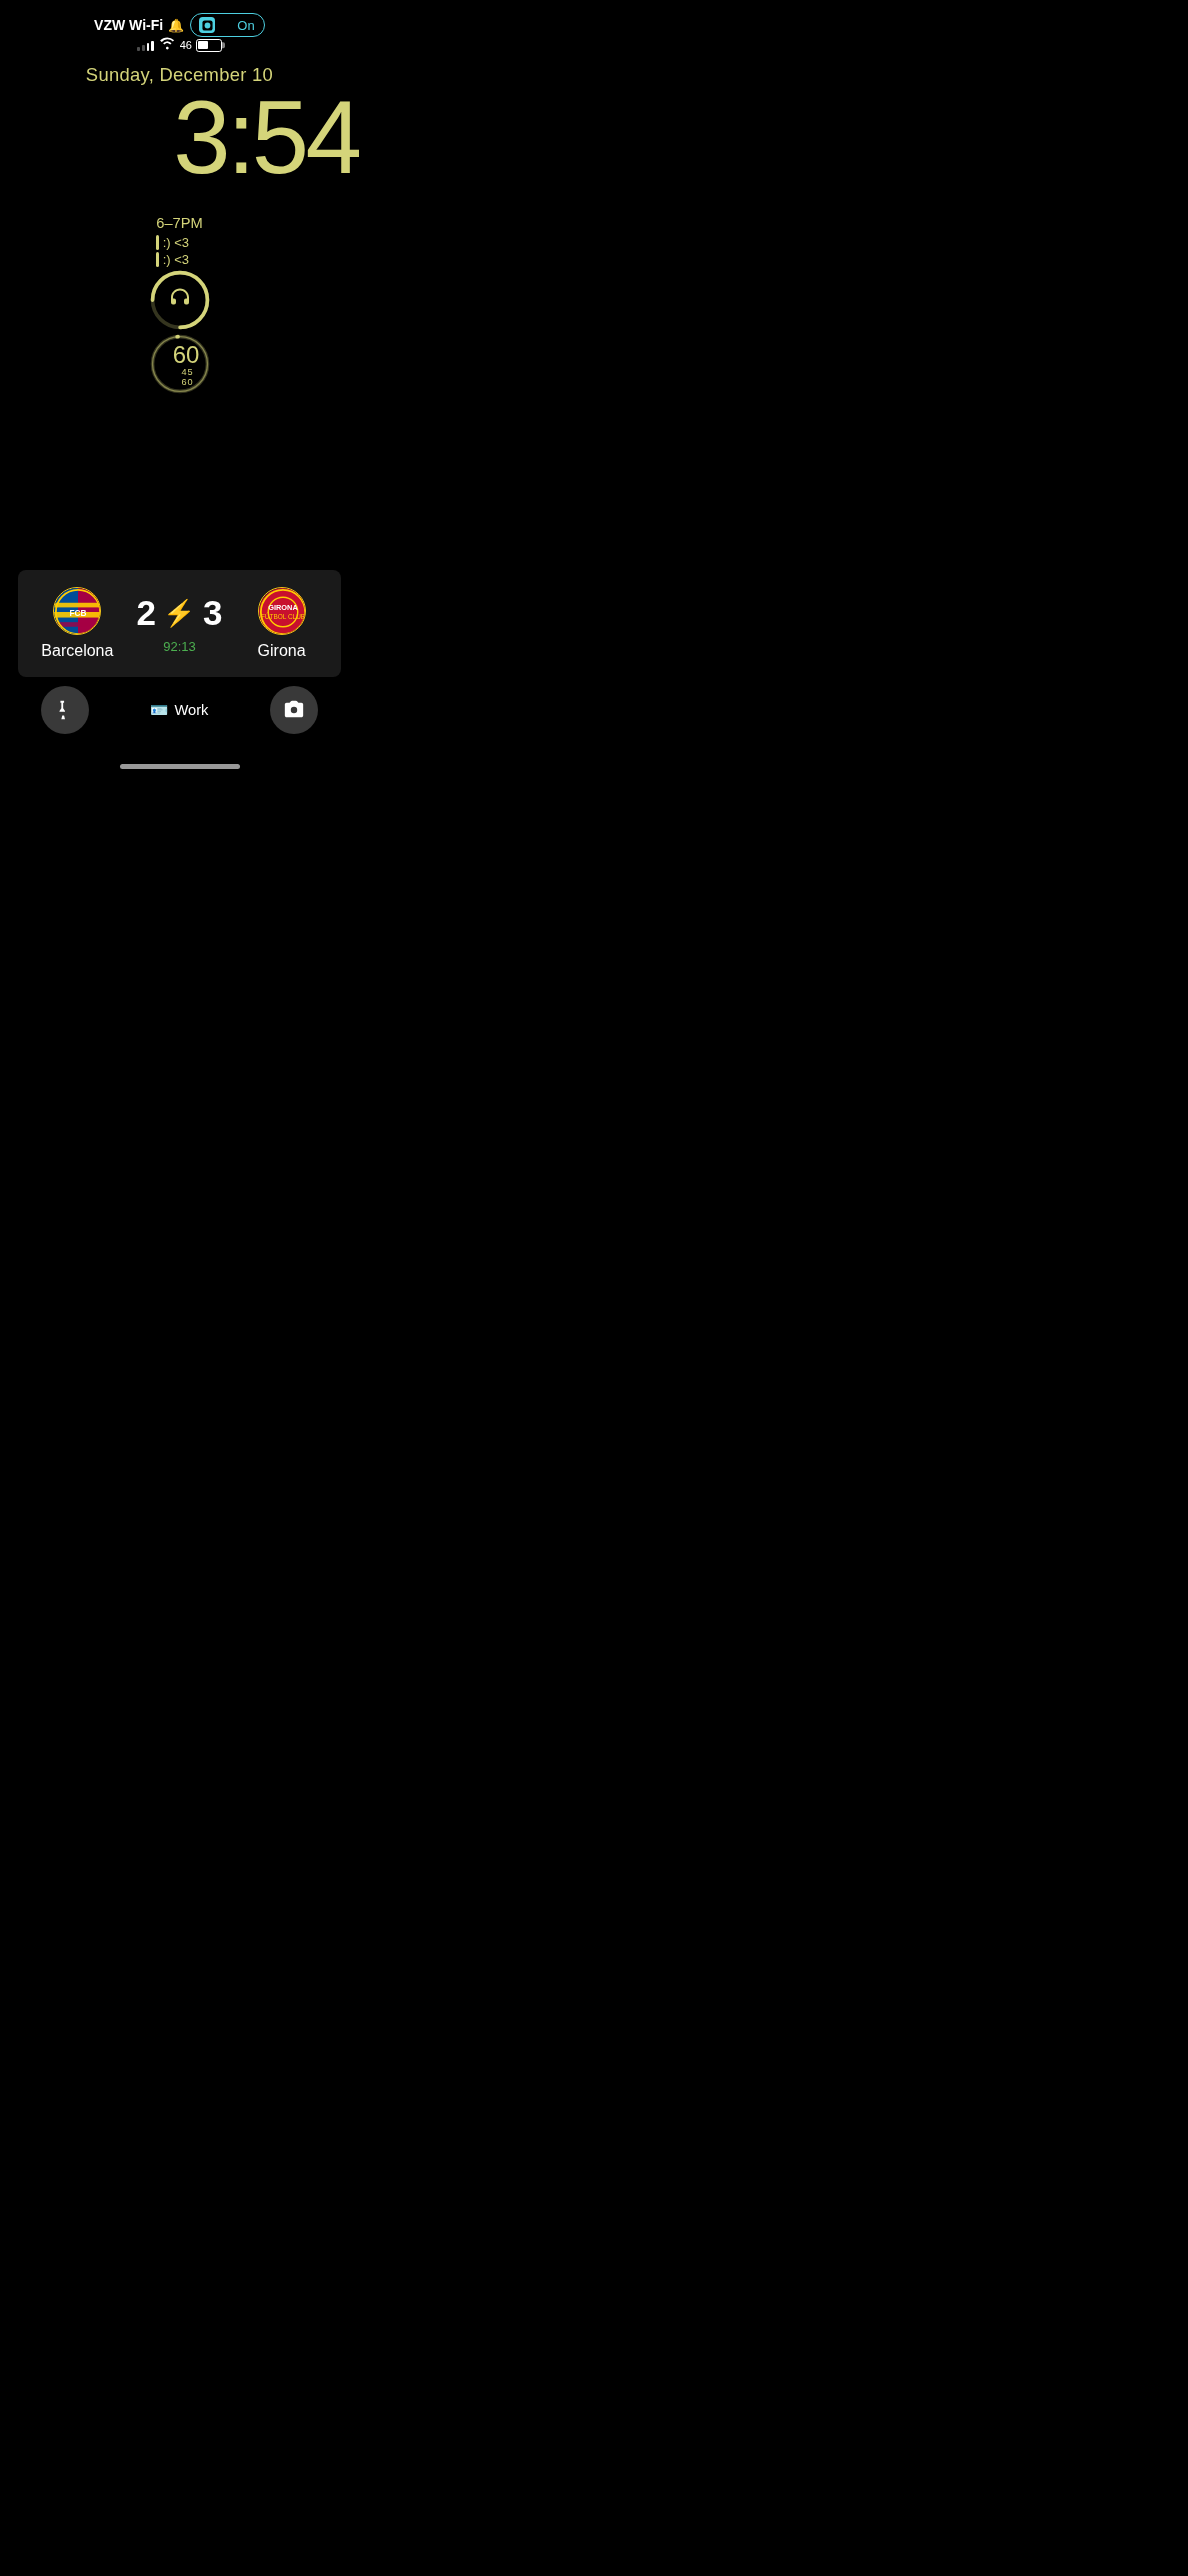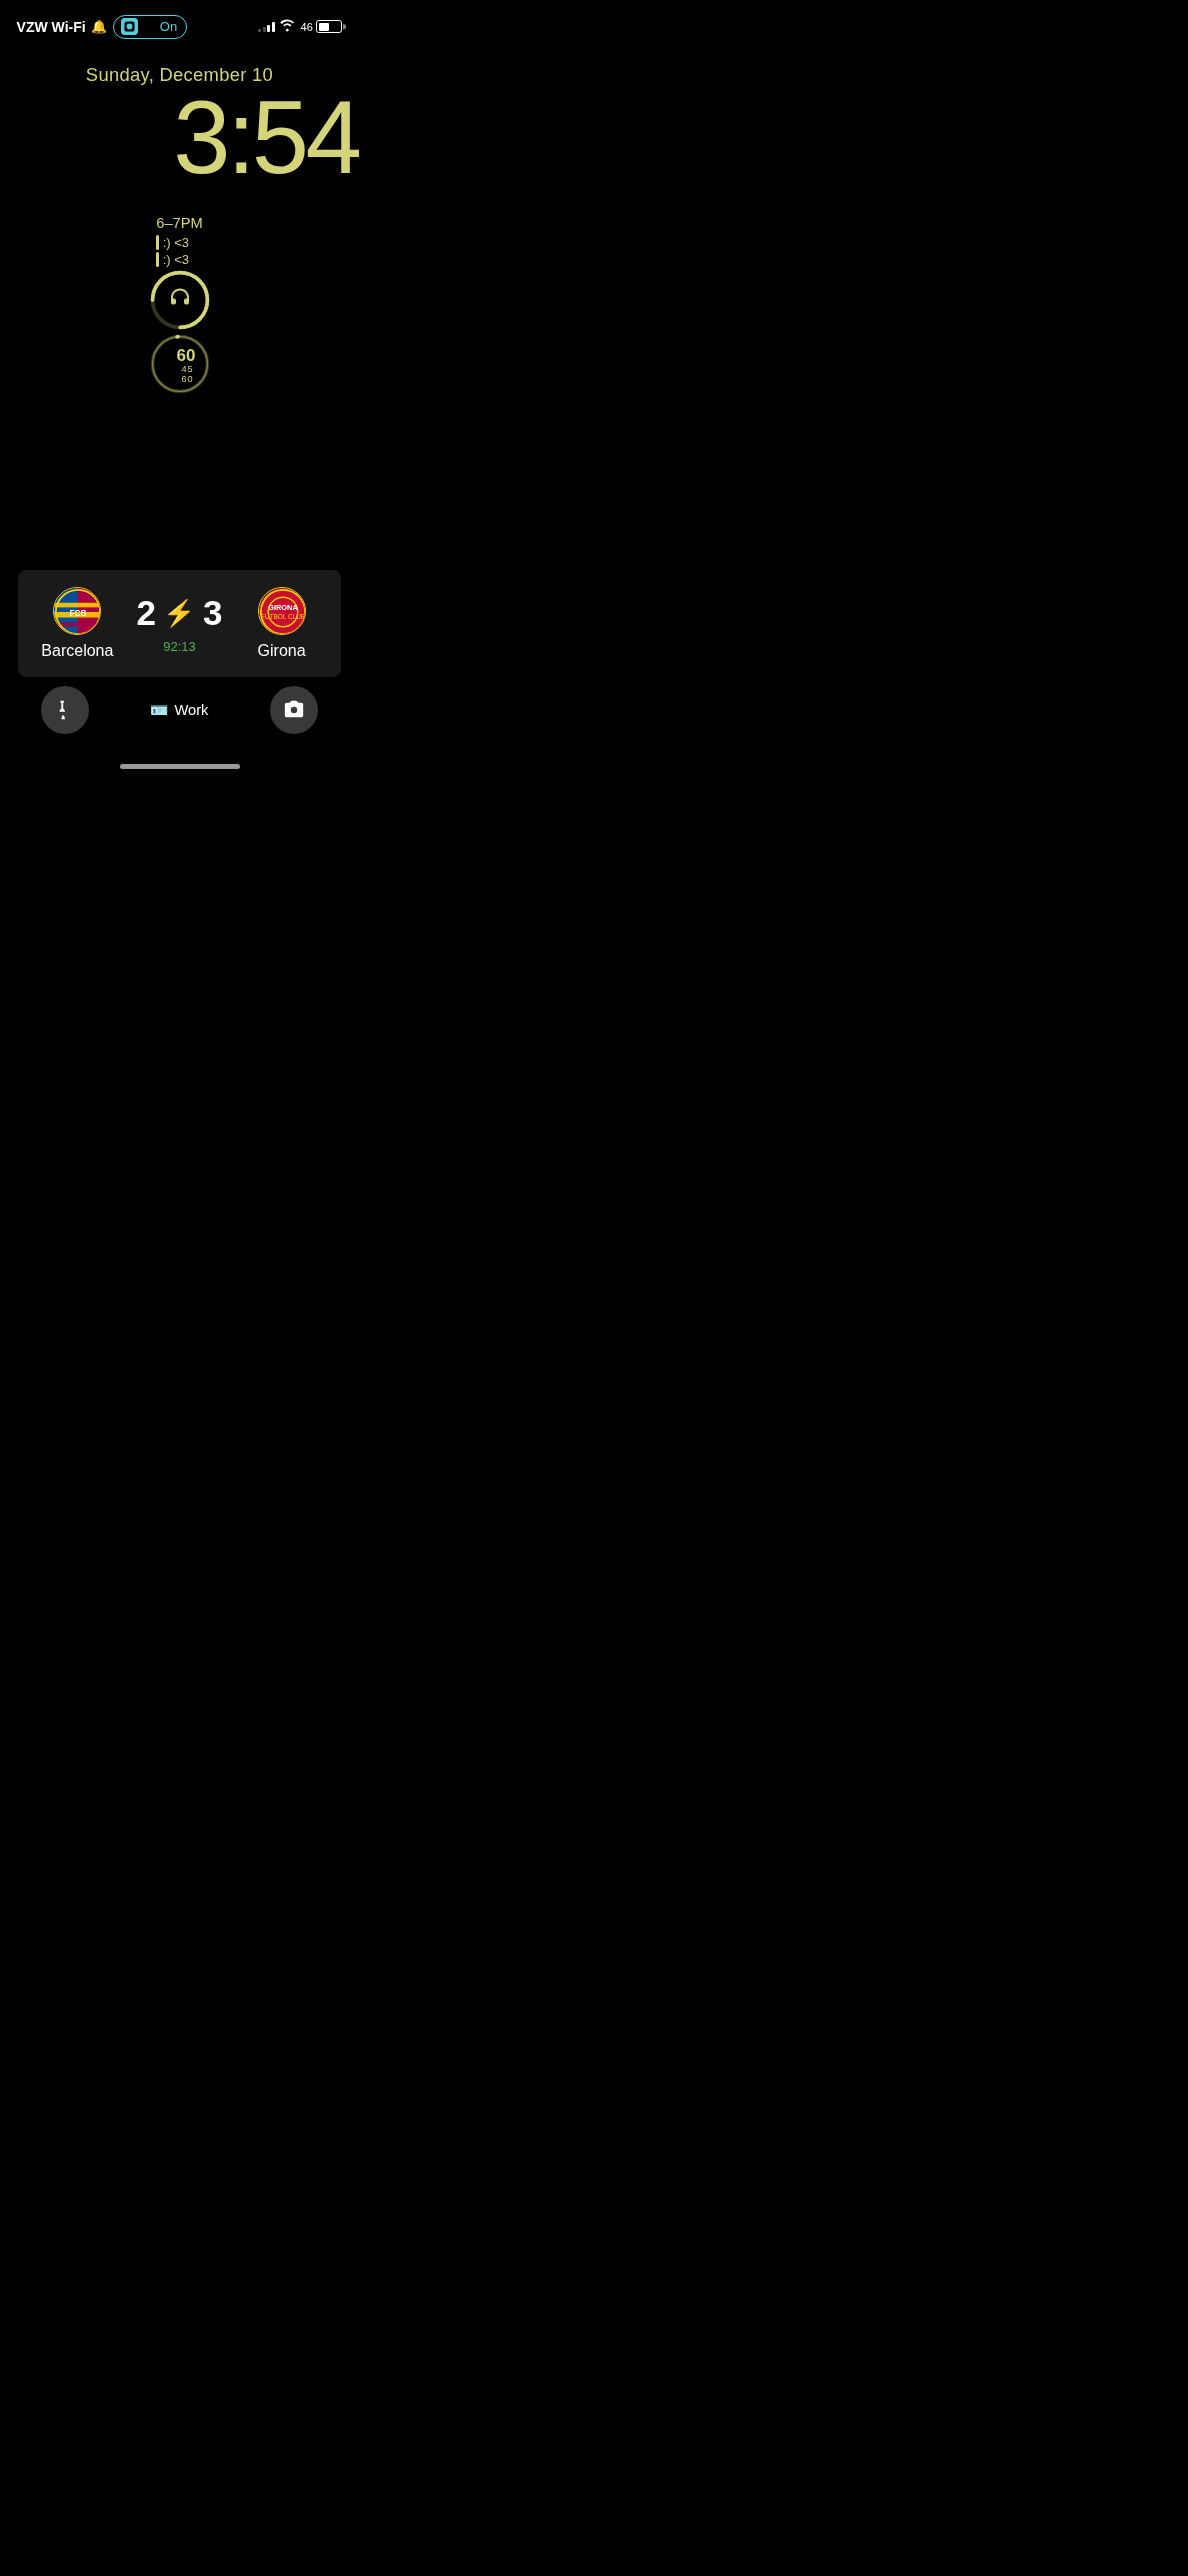--- a/index.html
+++ b/index.html
@@ -15,20 +15,21 @@
       position: relative;
     }
 
     
     .status-bar {
       display: flex;
       align-items: center;
       justify-content: space-between;
       padding: 13px 16.6px 5.5px 16.6px;
       height: 46px;
+      flex-direction: column;
     }
 
     .status-left {
       display: flex;
       align-items: center;
       gap: 5.5px;
       font-size: 14px;
       font-weight: 600;
       color: #fff;
     }
@@ -245,22 +246,22 @@
     .timer-inner {
       position: absolute;
       top: 50%;
       left: 50%;
       transform: translate(-50%, -52%);
       text-align: center;
     }
 
     .timer-number {
       color: #d4d47a;
-      font-size: 17px;
-      font-weight: 700;
+      font-size: 24px;
+      font-weight: 400;
       line-height: 1;
       margin-left: 13px;
     }
 
     .timer-sub {
       color: #d4d47a;
       font-size: 9.2px;
       font-weight: 300;
       letter-spacing: 0.9px;
       margin-left: 16px;

